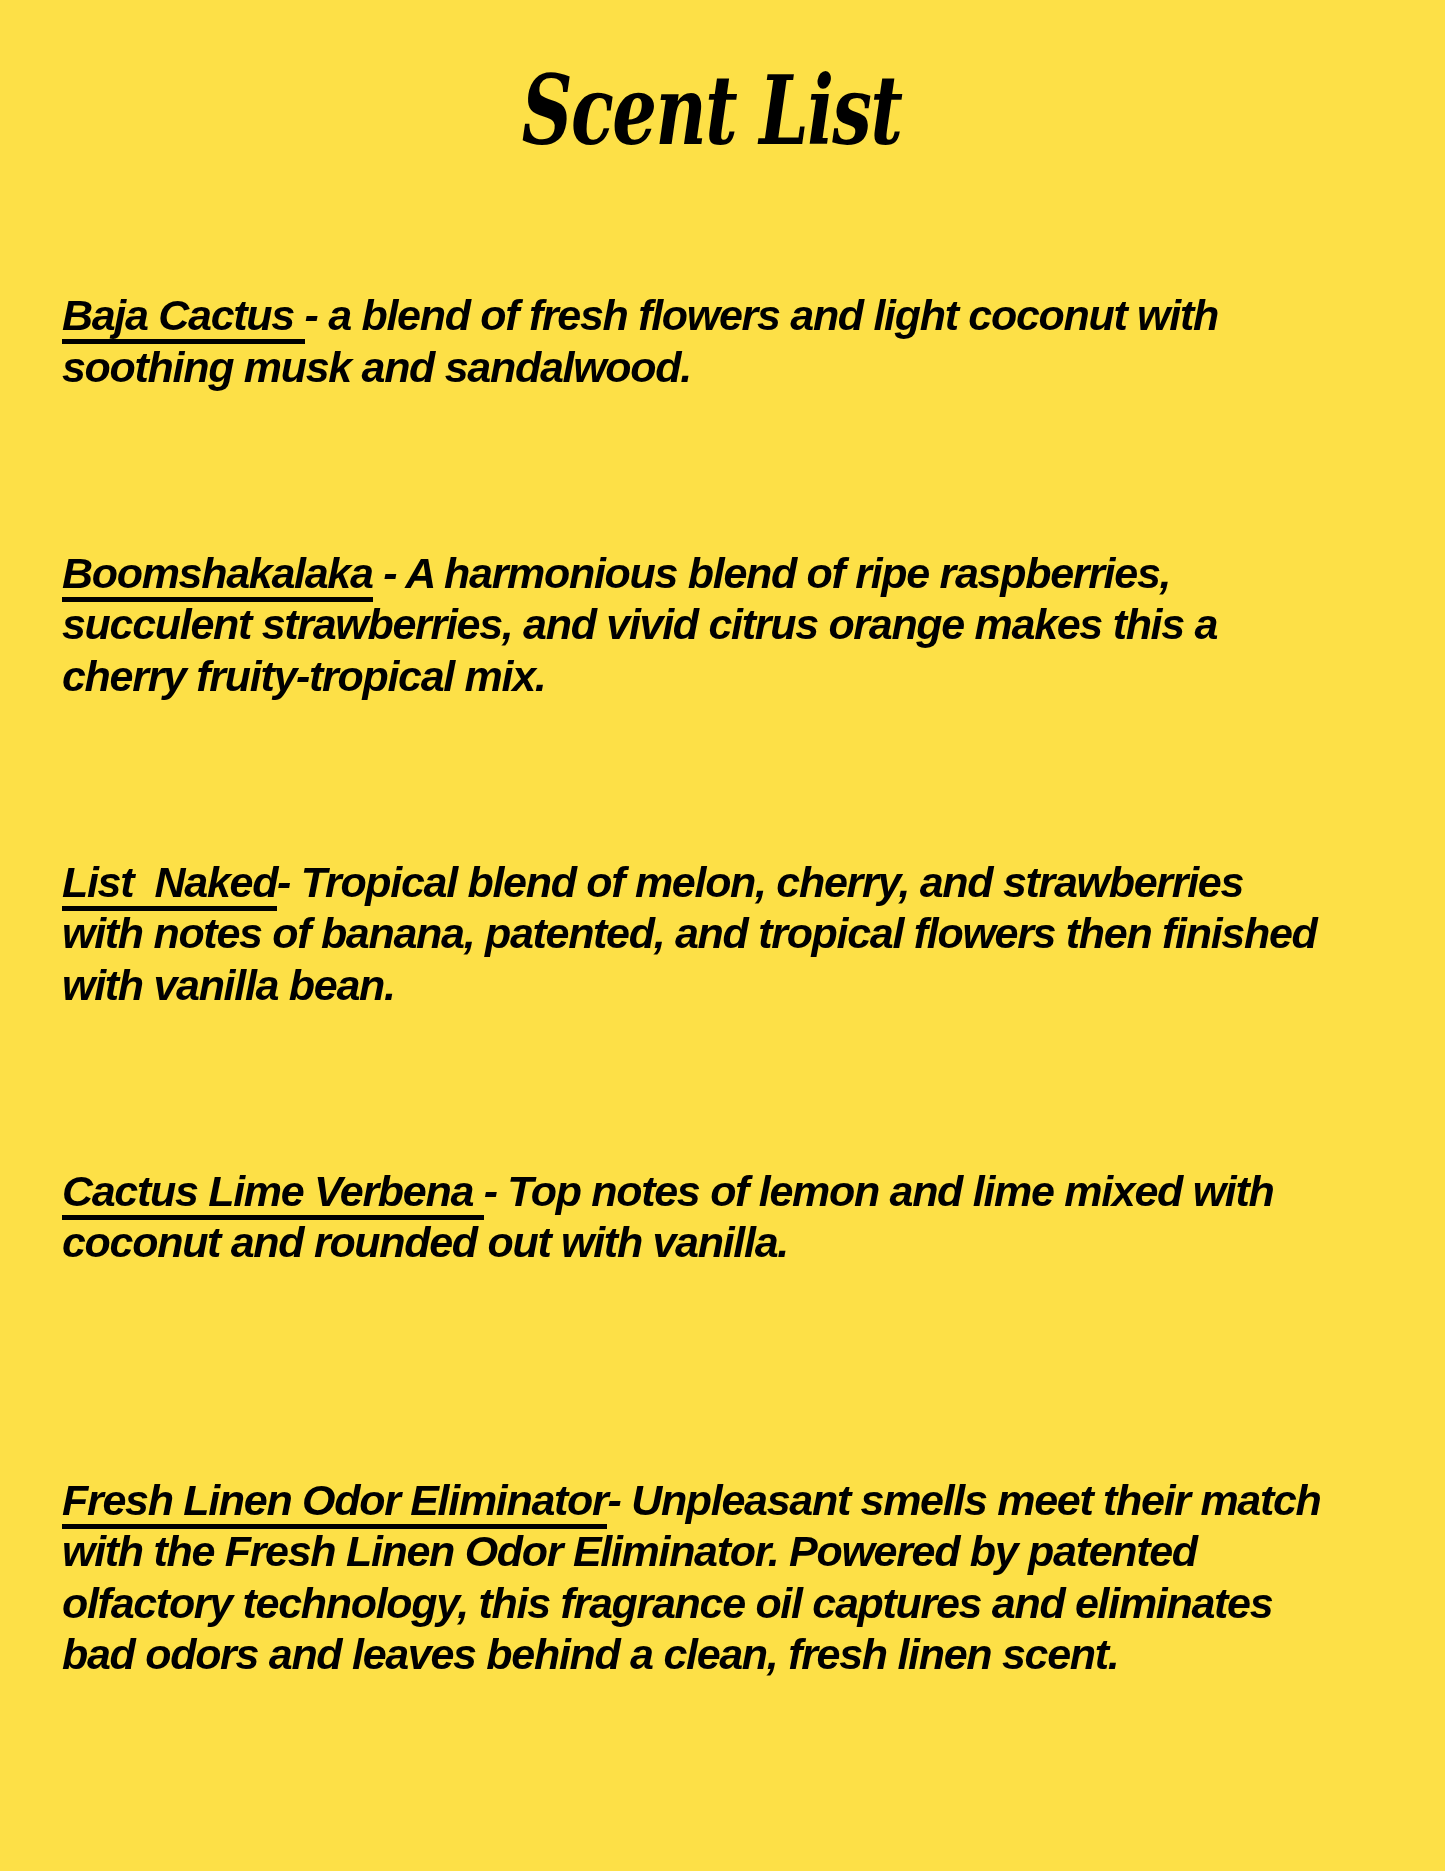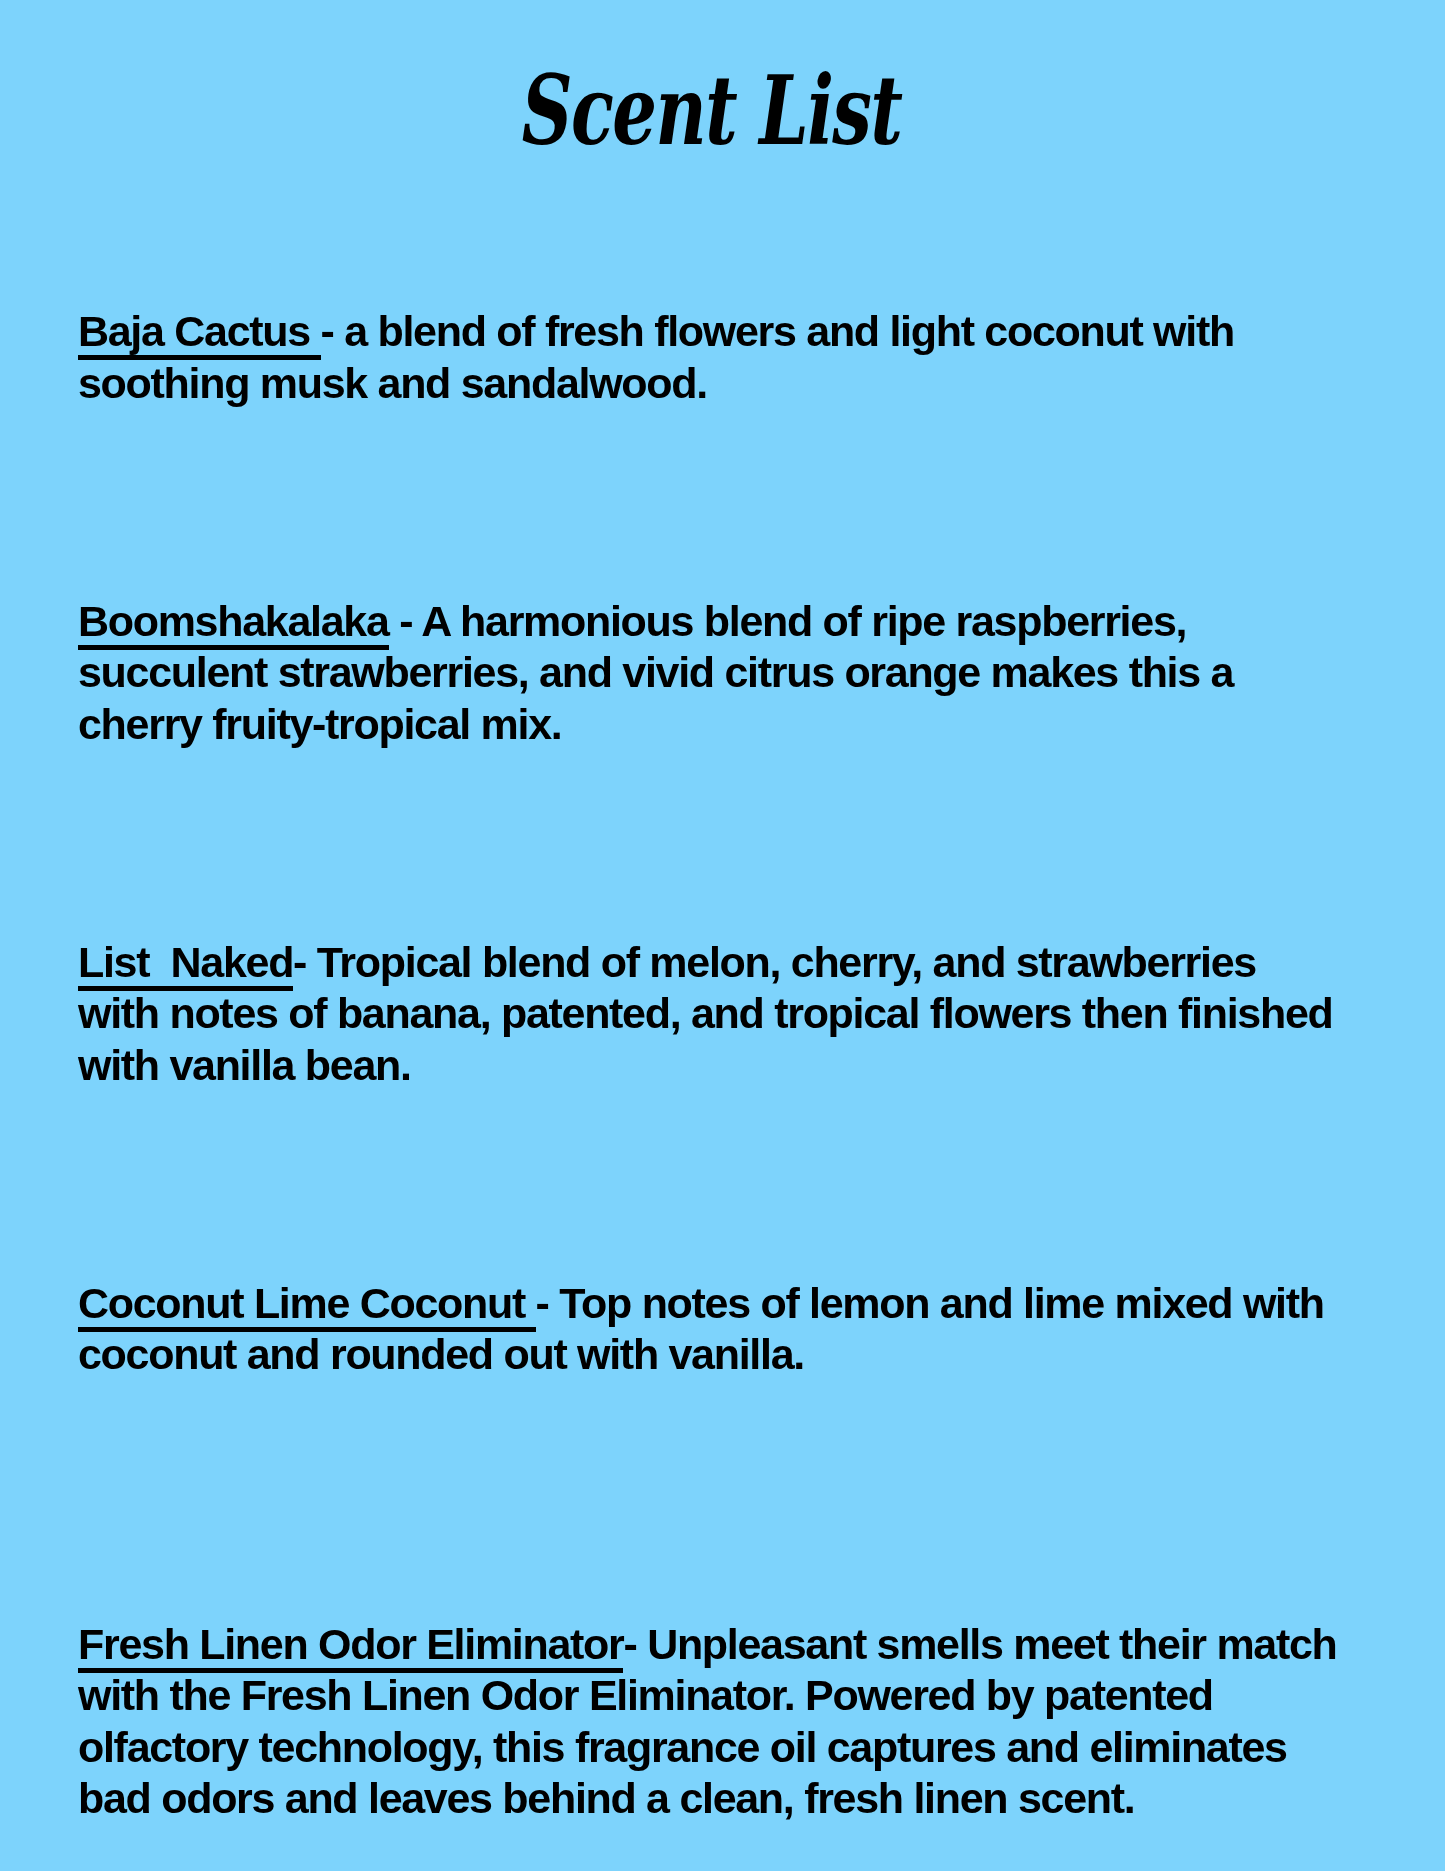--- a/index.html
+++ b/index.html
@@ -1,20 +1,20 @@
 <!DOCTYPE html>
 <html><head>
 <meta charset="utf-8">
 <style>
   html,body{margin:0;padding:0;background:#ffffff;}
   .page{
     position:relative;
     width:1445px;
     height:1871px;
-    background:#7dd3fc;
+    background:#fde047;
     color:#000000;
     overflow:hidden;
     font-family:"Liberation Sans",sans-serif;
   }
   .title{
     margin:63px 0 0 0;
     text-align:center;
     font-family:"DejaVu Serif",serif;
     font-style:italic;
     font-weight:700;
@@ -29,21 +29,21 @@
     transform-origin:center;
   }
   .scent-list{
     margin:29px 0 0 62px;
     font-weight:700;
     font-size:43px;
     line-height:51.5px;
     letter-spacing:-1.3px;
     white-space:pre; 
   }
-  .scent{margin:16px;padding:0;}
+  .scent{margin:0;padding:0;font-style:italic;}
   .scent-name{
     border-bottom:5px solid #000000;
   }
 </style>
 </head>
 <body>
 
 <div class="page">
   <h1 class="title"><span class="title-inner">Scent List</span></h1>
 
@@ -52,21 +52,21 @@
 soothing musk and sandalwood.</span></p>
 
   <p class="scent"><span class="scent-name">Boomshakalaka</span><span class="scent-desc"> - A harmonious blend of ripe raspberries,
 succulent strawberries, and vivid citrus orange makes this a
 cherry fruity-tropical mix.</span></p>
 
   <p class="scent"><span class="scent-name">List  Naked</span><span class="scent-desc">- Tropical blend of melon, cherry, and strawberries
 with notes of banana, patented, and tropical flowers then finished
 with vanilla bean.</span></p>
 
-  <p class="scent"><span class="scent-name">Coconut Lime Coconut </span><span class="scent-desc">- Top notes of lemon and lime mixed with
+  <p class="scent"><span class="scent-name">Cactus Lime Verbena </span><span class="scent-desc">- Top notes of lemon and lime mixed with
 coconut and rounded out with vanilla.</span></p>
 
 
   <p class="scent"><span class="scent-name">Fresh Linen Odor Eliminator</span><span class="scent-desc">- Unpleasant smells meet their match
 with the Fresh Linen Odor Eliminator. Powered by patented
 olfactory technology, this fragrance oil captures and eliminates
 bad odors and leaves behind a clean, fresh linen scent.</span></p>
 
   
 

